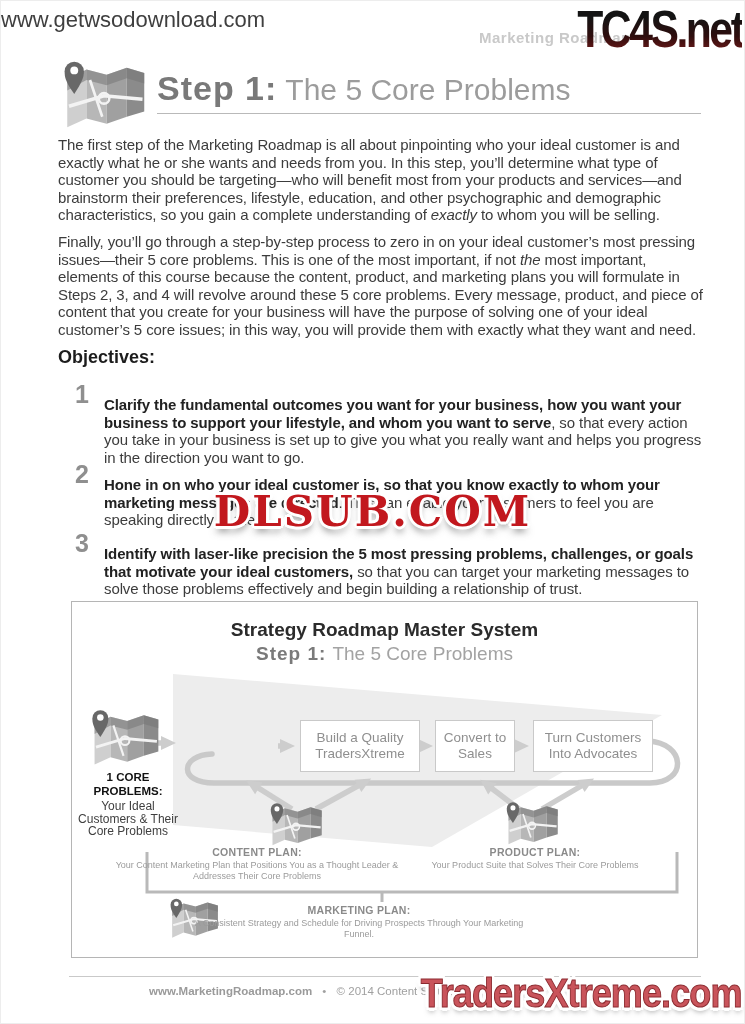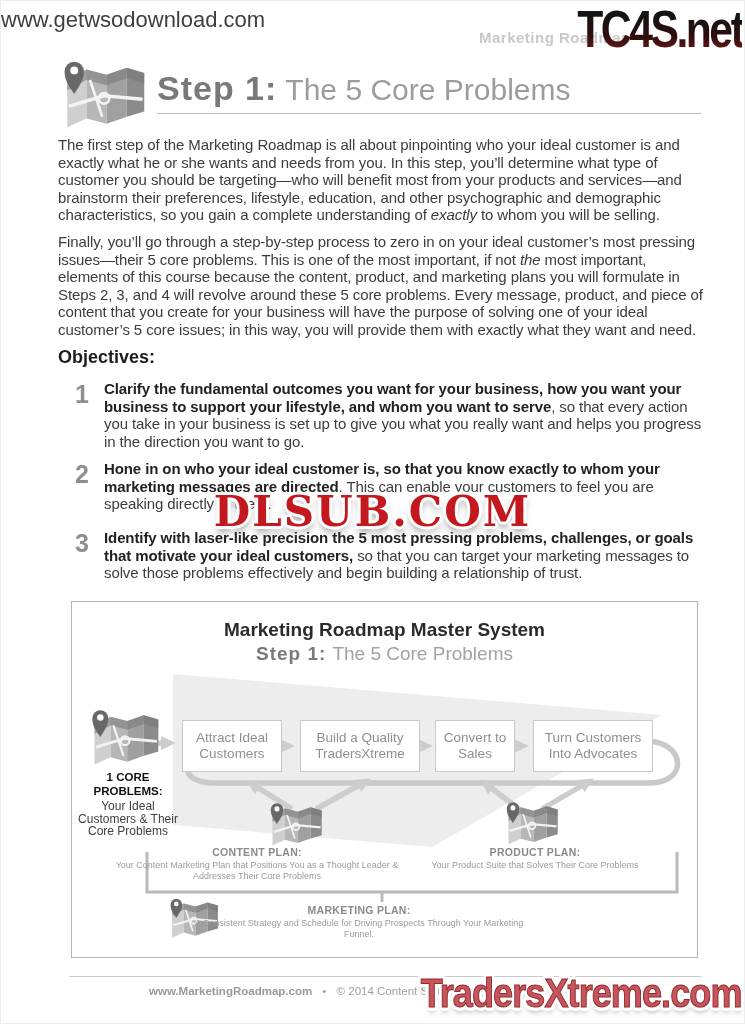--- a/index.html
+++ b/index.html
@@ -29,21 +29,21 @@
           color:#3c3c3c; letter-spacing:-0.1px; }
   .p1 { top:135px; } .p2 { top:232px; }
   .ital { font-style:italic; }
 
   .obj-head { position:absolute; left:57px; top:346px; font-size:18px; font-weight:bold; color:#1c1c1c; }
 
   .obj-item { position:absolute; left:57px; width:648px; }
   .obj-item .num { position:absolute; left:12px; top:0; width:24px; text-align:center;
                    font-size:25px; font-weight:bold; color:#8f8f8f; }
   .obj-item .txt { display:block; margin-left:46px; font-size:15px; line-height:17.5px;
-                   color:#3c3c3c; letter-spacing:-0.1px; }
+                   color:#3c3c3c; letter-spacing:-0.1px;margin-top:16px; }
   .obj-item .lead { font-weight:bold; color:#222; }
   .o1 { top:379px; } .o2 { top:459px; } .o3 { top:528px; }
 
   
   .wm-dlsub { position:absolute; top:486px; left:50%; transform:translateX(-50%);
               font-family:"DejaVu Serif", serif; font-weight:bold; font-size:42px;
               letter-spacing:2px; color:#c2181e; z-index:6; white-space:nowrap;
               text-shadow:-2px -2px 0 #fff, 2px -2px 0 #fff, -2px 2px 0 #fff, 2px 2px 0 #fff,
                           -3px 0 0 #fff, 3px 0 0 #fff, 0 -3px 0 #fff, 0 3px 0 #fff,
                           0 6px 7px rgba(70,70,70,.55); }
@@ -150,21 +150,21 @@
     <span class="txt"><span class="lead">Identify with laser-like precision the 5 most pressing problems, challenges, or goals that motivate your ideal customers,</span><span> so that you can target your marketing messages to solve those problems effectively and begin building a relationship of trust.</span></span>
   </div>
 
   <div class="wm-dlsub">DLSUB.COM</div>
 
   <div class="panel">
     <svg class="wedge" viewBox="0 0 627 357">
       <polygon points="101,72 590,113 360,245 101,223" fill="#ededed"></polygon>
     </svg>
 
-    <div class="panel-title">Marketing Roadmap Master System</div>
+    <div class="panel-title">Strategy Roadmap Master System</div>
     <div class="panel-sub">
       <span class="step">Step 1:</span><span class="rest">The 5 Core Problems</span>
     </div>
 
     <svg class="panel-art" viewBox="0 0 627 357">
 
       <path d="M 576 139 C 614 141 616 181 578 181 L 142 181 C 106 181 108 153 140 152" fill="none" stroke="#c9c9c9" stroke-width="5.5" stroke-linecap="round"></path>
 
       <line x1="84" y1="141" x2="97" y2="141" stroke="#cdcdcd" stroke-width="5.5" marker-end="url(#ah)"></line>
       <line x1="206" y1="144" x2="216" y2="144" stroke="#cdcdcd" stroke-width="5.5" marker-end="url(#ah)"></line>
@@ -181,21 +181,20 @@
     </svg>
 
     <svg class="left-icon" viewBox="0 0 100 80">
         <use href="#map-sym"></use>
       </svg>
     <div class="left-label">
       <div class="t">1 CORE PROBLEMS:</div>
       <div class="d">Your Ideal Customers &amp; Their Core Problems</div>
     </div>
 
-    <div class="flow-box fb1">Attract Ideal Customers</div>
     <div class="flow-box fb2">Build a Quality TradersXtreme</div>
     <div class="flow-box fb3">Convert to Sales</div>
     <div class="flow-box fb4">Turn Customers Into Advocates</div>
 
     <svg class="mini-icon ic-content" viewBox="0 0 100 80">
         <use href="#map-sym"></use>
       </svg>
     <svg class="mini-icon ic-product" viewBox="0 0 100 80">
         <use href="#map-sym"></use>
       </svg>

